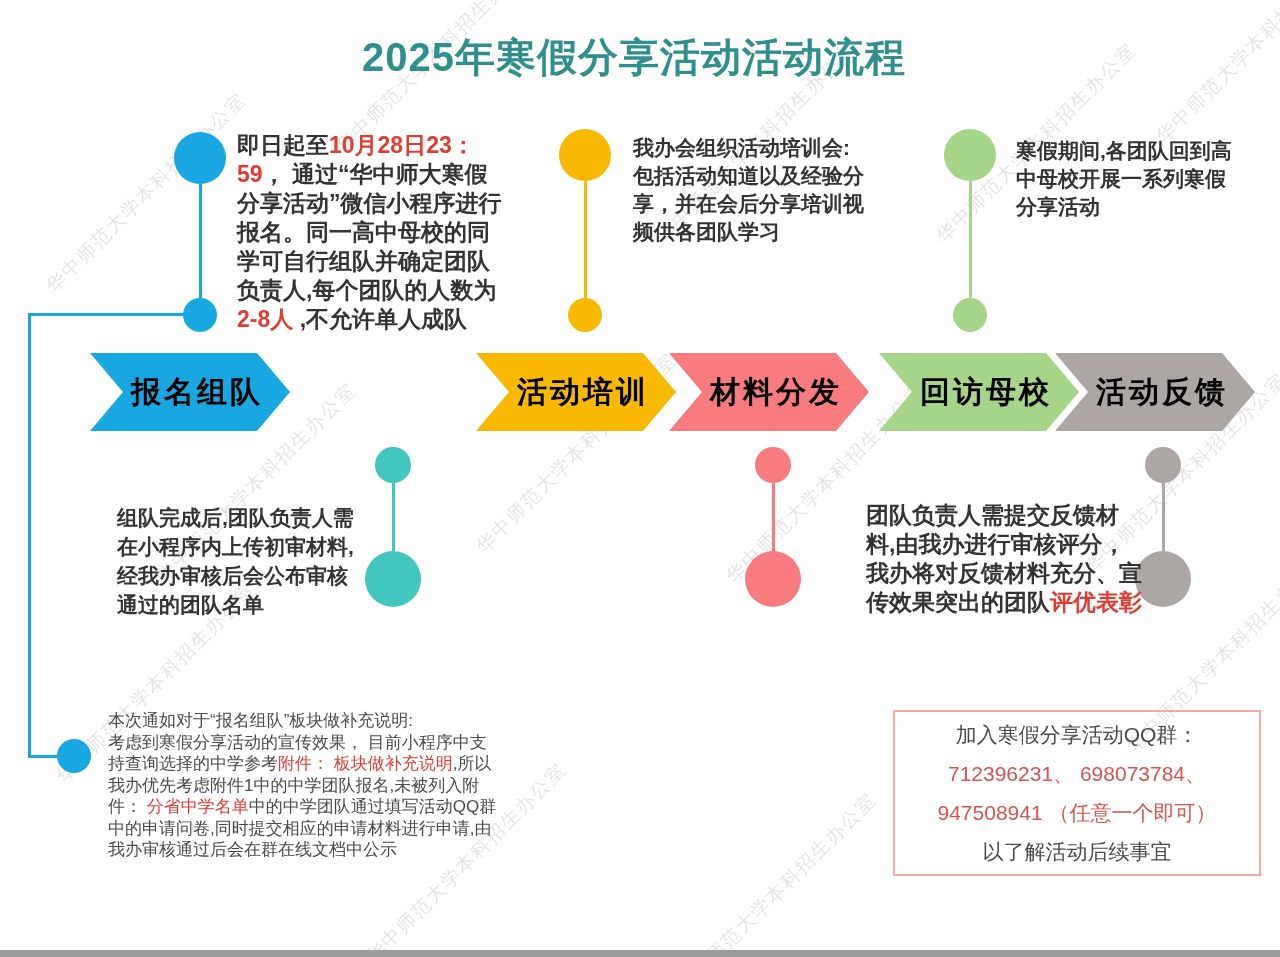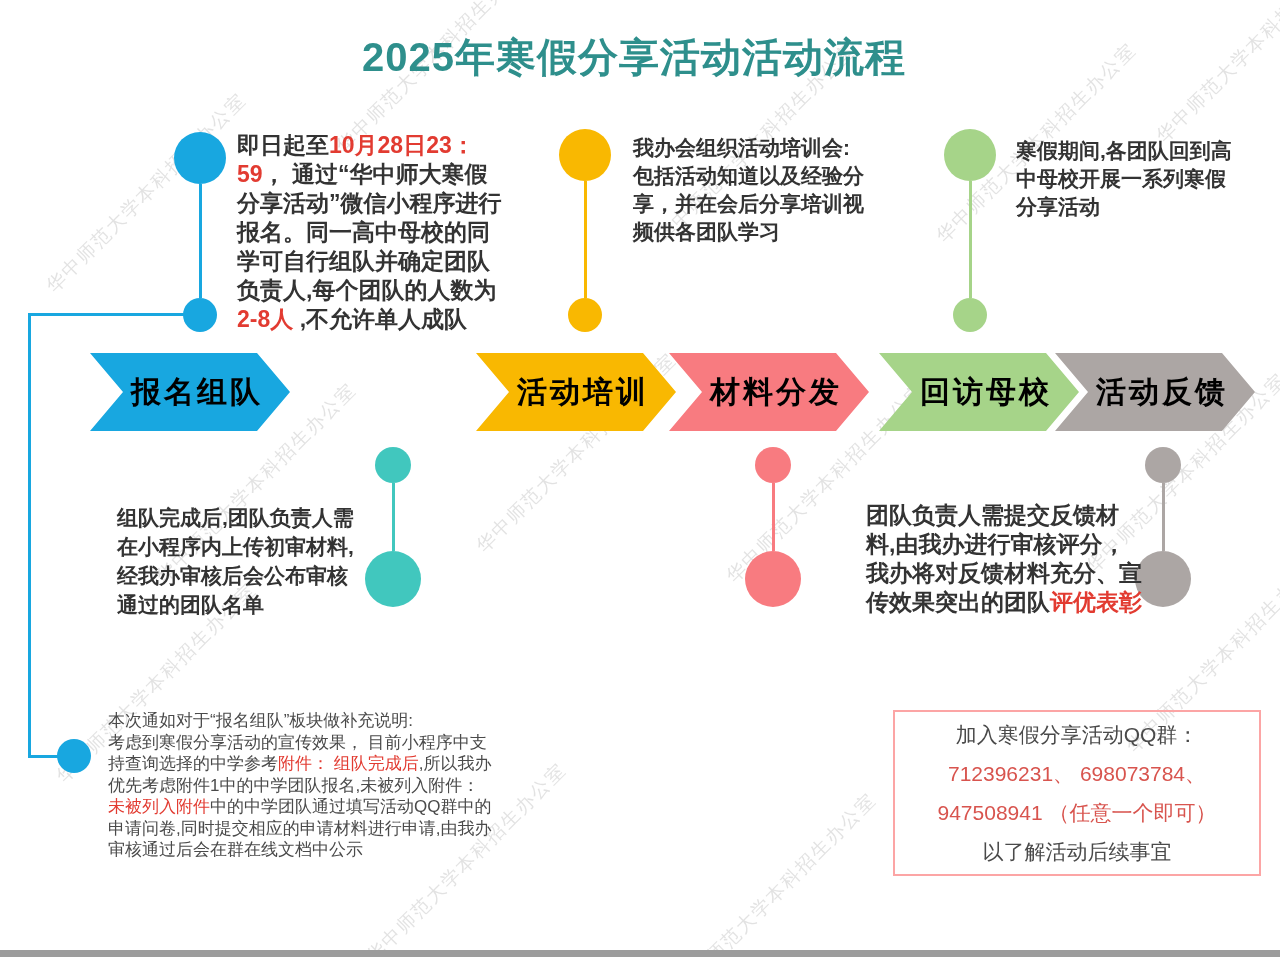--- a/index.html
+++ b/index.html
@@ -131,21 +131,21 @@
 
   <div class="note" style="left:117px;top:503px;width:240px;font-size:21px;line-height:29px"><span>组队完成后,团队负责人需在小程序内上传初审材料,经我办审核后会公布审核通过的团队名单</span></div>
   <div class="note" style="left:866px;top:501px;width:282px;font-size:23px;line-height:29px"><span>团队负责人需提交反馈材料,由我办进行审核评分，我办将对反馈材料充分、宣传效果突出的团队</span><span class="red">评优表彰</span></div>
 
   <div class="line" style="left:28px;top:313px;width:172px;height:3px"></div>
   <div class="line" style="left:28px;top:313px;width:3px;height:445px"></div>
   <div class="line" style="left:28px;top:755px;width:34px;height:3px"></div>
   <div class="dot-sm bg-blue" style="position:absolute;left:57px;top:739px"></div>
 
   <div class="supplement"><span>本次通如对于“报名组队”板块做补充说明:
-考虑到寒假分享活动的宣传效果， 目前小程序中支持查询选择的中学参考</span><span class="red">附件： 组队完成后</span><span>,所以我办优先考虑附件1中的中学团队报名,未被列入附件： </span><span class="red">未被列入附件</span><span>中的中学团队通过填写活动QQ群中的申请问卷,同时提交相应的申请材料进行申请,由我办审核通过后会在群在线文档中公示</span></div>
+考虑到寒假分享活动的宣传效果， 目前小程序中支持查询选择的中学参考</span><span class="red">附件： 板块做补充说明</span><span>,所以我办优先考虑附件1中的中学团队报名,未被列入附件： </span><span class="red">分省中学名单</span><span>中的中学团队通过填写活动QQ群中的申请问卷,同时提交相应的申请材料进行申请,由我办审核通过后会在群在线文档中公示</span></div>
 
   <div class="qqbox">
     <div>加入寒假分享活动QQ群：</div>
     <div class="qq-red">712396231、 698073784、</div>
     <div class="qq-red">947508941 （任意一个即可）</div>
     <div>以了解活动后续事宜</div>
   </div>
 
   <div class="bottom-strip"></div>
 

